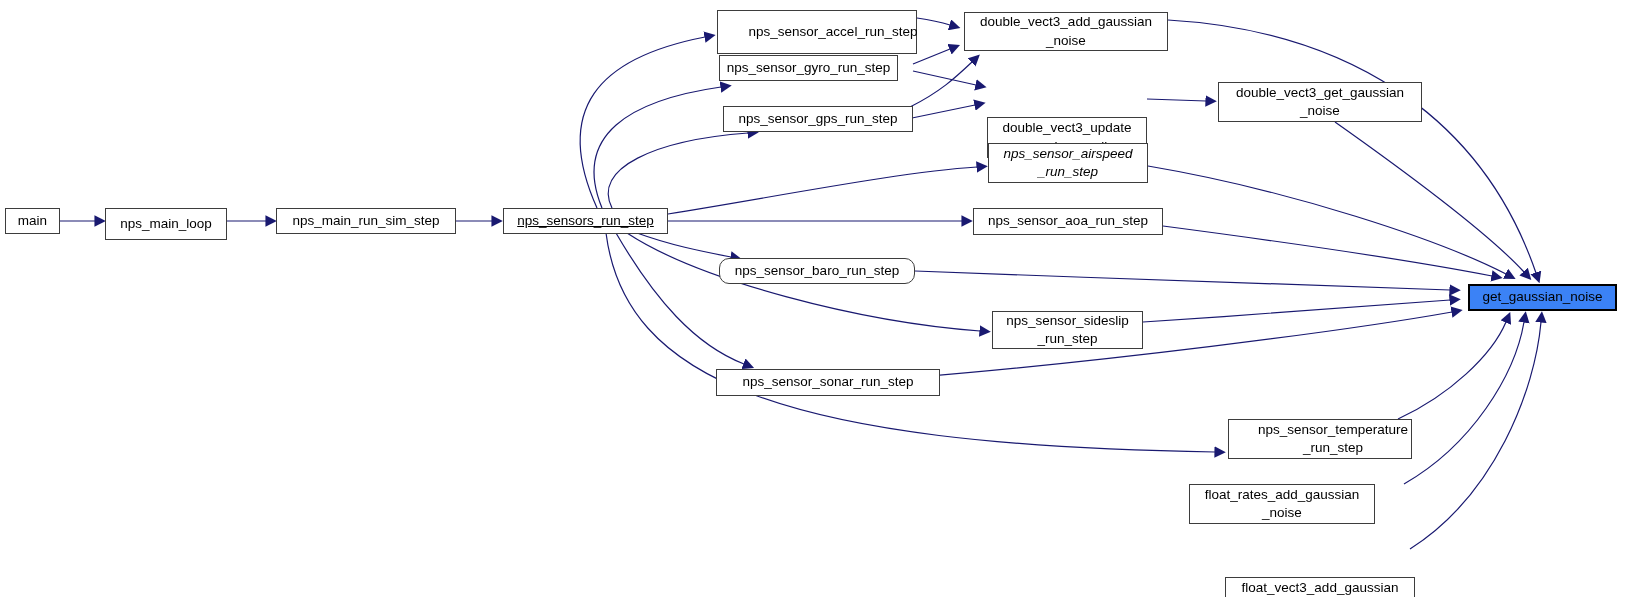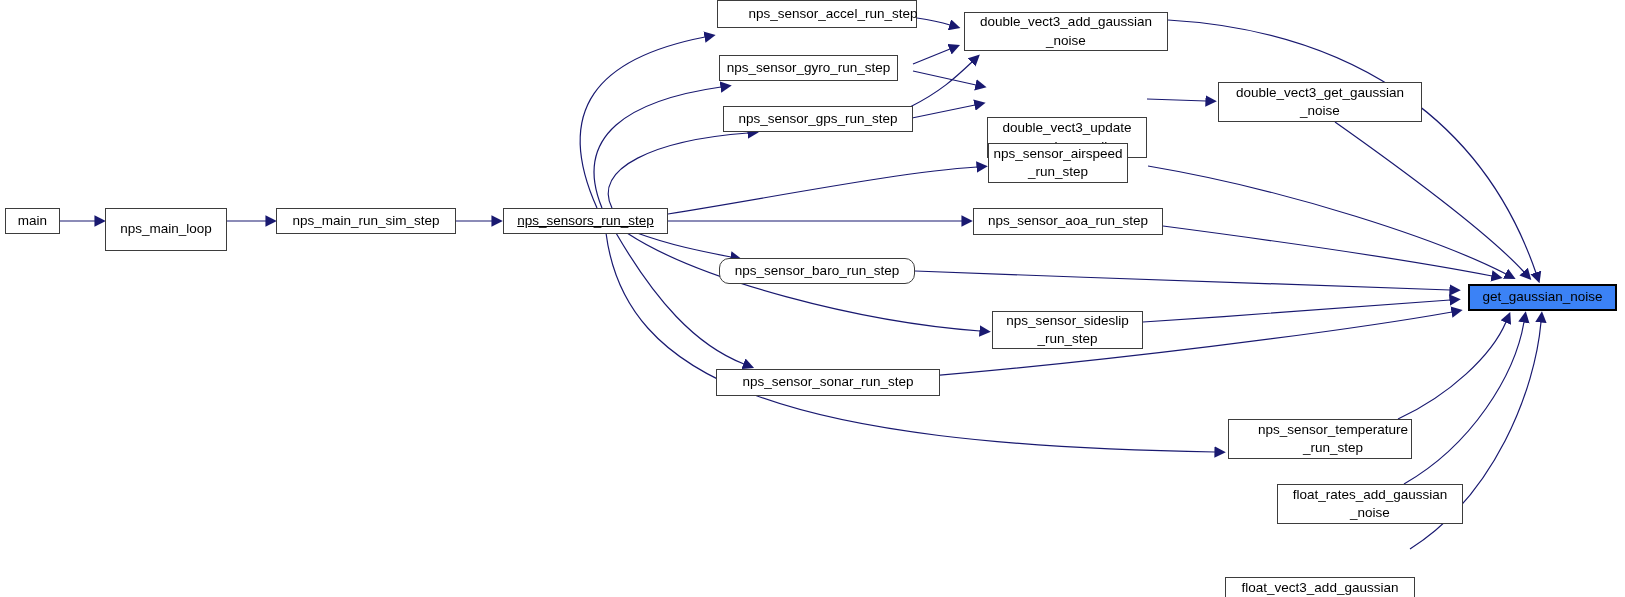--- a/index.html
+++ b/index.html
@@ -73,57 +73,57 @@
     <path marker-end="url(#arrow)" d="M915,271 C1100,278 1330,286 1450,290"></path>
     <path marker-end="url(#arrow)" d="M1143,322 C1250,315 1370,306 1450,300"></path>
     <path marker-end="url(#arrow)" d="M918,377 C1100,362 1340,332 1452,312"></path>
     <path marker-end="url(#arrow)" d="M1398,419 C1450,395 1492,355 1506,322"></path>
     <path marker-end="url(#arrow)" d="M1404,484 C1472,445 1515,375 1524,322"></path>
     <path marker-end="url(#arrow)" d="M1410,549 C1495,495 1535,390 1541,322"></path>
   </svg>
 
   <div class="node" style="left:5px;top:208px;width:55px;height:26px;">main</div>
 
-  <div class="node" style="left:105px;top:208px;width:122px;height:43px;">nps_main_loop</div>
+  <div class="node" style="left:105px;top:208px;width:122px;height:32px;">nps_main_loop</div>
 
   <div class="node" style="left:276px;top:208px;width:180px;height:26px;">nps_main_run_sim_step</div>
 
   <div class="node" style="left:503px;top:208px;width:165px;height:26px;text-decoration:underline;">nps_sensors_run_step</div>
 
-  <div class="node" style="left:717px;top:0;width:200px;height:28px;padding-left:32px;">nps_sensor_accel_run_step</div>
+  <div class="node" style="left:717px;top:10px;width:200px;height:44px;padding-left:32px;">nps_sensor_accel_run_step</div>
 
   <div class="node" style="left:719px;top:55px;width:179px;height:26px;">nps_sensor_gyro_run_step</div>
 
   <div class="node" style="left:723px;top:106px;width:190px;height:26px;">nps_sensor_gps_run_step</div>
 
   <div class="node" style="left:964px;top:12px;width:204px;height:39px;">double_vect3_add_gaussian
 _noise</div>
 
   <div class="node" style="left:987px;top:76px;width:160px;height:41px;margin-top:41px;">double_vect3_update
 _random_walk</div>
 
   <div class="node" style="left:1218px;top:82px;width:204px;height:40px;">double_vect3_get_gaussian
 _noise</div>
 
-  <div class="node" style="left:988px;top:143px;width:140px;height:40px;">nps_sensor_airspeed
+  <div class="node" style="left:988px;top:143px;width:160px;height:40px;font-style:italic;">nps_sensor_airspeed
 _run_step</div>
 
   <div class="node" style="left:973px;top:208px;width:190px;height:27px;">nps_sensor_aoa_run_step</div>
 
   <div class="node" style="left:719px;top:258px;width:196px;height:26px;border-radius:10px;">nps_sensor_baro_run_step</div>
 
   <div class="node" style="left:992px;top:311px;width:151px;height:38px;">nps_sensor_sideslip
 _run_step</div>
 
   <div class="node" style="left:716px;top:369px;width:224px;height:27px;text-align:center;">nps_sensor_sonar_run_step</div>
 
   <div class="node" style="left:1228px;top:419px;width:184px;height:40px;padding-left:26px;">nps_sensor_temperature
 _run_step</div>
 
-  <div class="node" style="left:1277px;top:484px;width:186px;height:40px;">float_rates_add_gaussian
+  <div class="node" style="left:1189px;top:484px;width:186px;height:40px;">float_rates_add_gaussian
 _noise</div>
 
   <div class="node" style="left:1225px;top:549px;width:190px;height:40px;margin-top:28px;">float_vect3_add_gaussian
 _noise</div>
 
   <div class="node hl" style="left:1468px;top:284px;width:149px;height:27px;">get_gaussian_noise</div>
 
 </div>
 
 </body></html>

